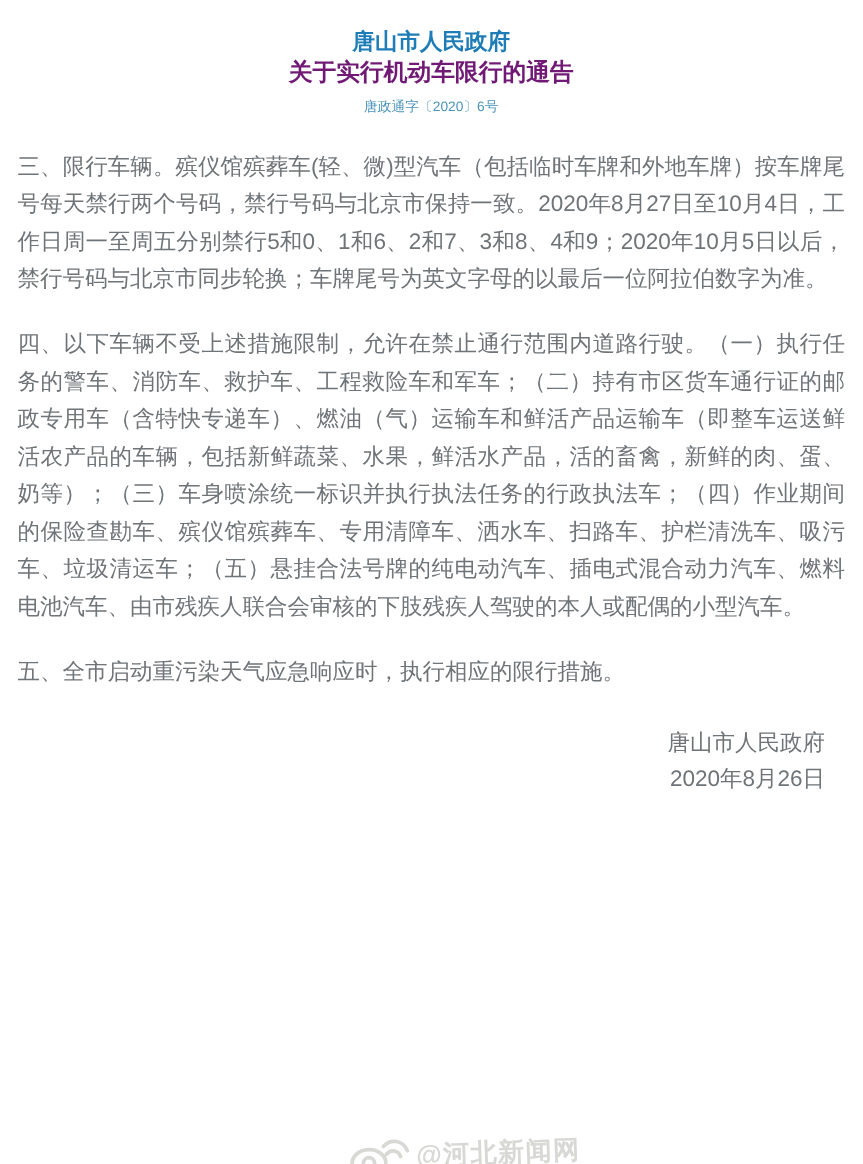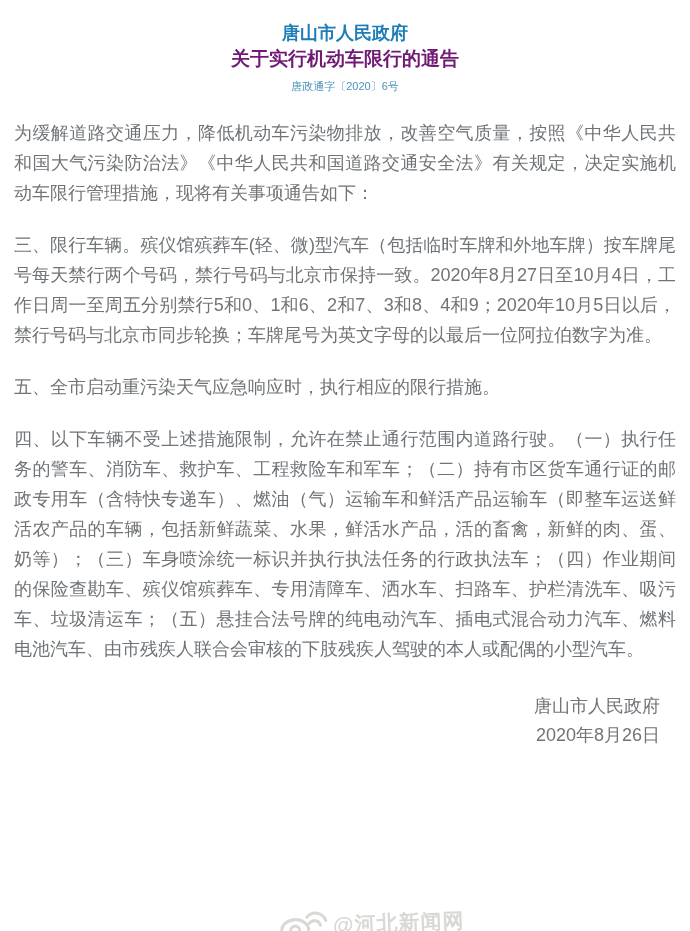--- a/index.html
+++ b/index.html
@@ -90,24 +90,23 @@
 
 <div class="page">
 
   <header class="notice-header">
     <h1 class="org-title">唐山市人民政府</h1>
     <h2 class="notice-title">关于实行机动车限行的通告</h2>
     <div class="doc-number">唐政通字〔2020〕6号</div>
   </header>
 
   <main class="notice-body">
-    <p>为缓解道路交通压力，降低机动车污染物排放，改善空气质量，按照《中华人民共和国大气污染防治法》《中华人民共和国道路交通安全法》有关规定，决定实施机动车限行管理措施，现将有关事项通告如下：</p>
     <p>三、限行车辆。殡仪馆殡葬车(轻、微)型汽车（包括临时车牌和外地车牌）按车牌尾号每天禁行两个号码，禁行号码与北京市保持一致。2020年8月27日至10月4日，工作日周一至周五分别禁行5和0、1和6、2和7、3和8、4和9；2020年10月5日以后，禁行号码与北京市同步轮换；车牌尾号为英文字母的以最后一位阿拉伯数字为准。</p>
+    <p>四、以下车辆不受上述措施限制，允许在禁止通行范围内道路行驶。（一）执行任务的警车、消防车、救护车、工程救险车和军车；（二）持有市区货车通行证的邮政专用车（含特快专递车）、燃油（气）运输车和鲜活产品运输车（即整车运送鲜活农产品的车辆，包括新鲜蔬菜、水果，鲜活水产品，活的畜禽，新鲜的肉、蛋、奶等）；（三）车身喷涂统一标识并执行执法任务的行政执法车；（四）作业期间的保险查勘车、殡仪馆殡葬车、专用清障车、洒水车、扫路车、护栏清洗车、吸污车、垃圾清运车；（五）悬挂合法号牌的纯电动汽车、插电式混合动力汽车、燃料电池汽车、由市残疾人联合会审核的下肢残疾人驾驶的本人或配偶的小型汽车。</p>
     <p>五、全市启动重污染天气应急响应时，执行相应的限行措施。</p>
-    <p>四、以下车辆不受上述措施限制，允许在禁止通行范围内道路行驶。（一）执行任务的警车、消防车、救护车、工程救险车和军车；（二）持有市区货车通行证的邮政专用车（含特快专递车）、燃油（气）运输车和鲜活产品运输车（即整车运送鲜活农产品的车辆，包括新鲜蔬菜、水果，鲜活水产品，活的畜禽，新鲜的肉、蛋、奶等）；（三）车身喷涂统一标识并执行执法任务的行政执法车；（四）作业期间的保险查勘车、殡仪馆殡葬车、专用清障车、洒水车、扫路车、护栏清洗车、吸污车、垃圾清运车；（五）悬挂合法号牌的纯电动汽车、插电式混合动力汽车、燃料电池汽车、由市残疾人联合会审核的下肢残疾人驾驶的本人或配偶的小型汽车。</p>
   </main>
 
   <div class="signature">
     <div>唐山市人民政府</div>
     <div>2020年8月26日</div>
   </div>
 
   <div class="watermark">
     <span>
       <svg class="weibo-icon" width="54" height="36" viewBox="0 0 54 36" aria-hidden="true">

